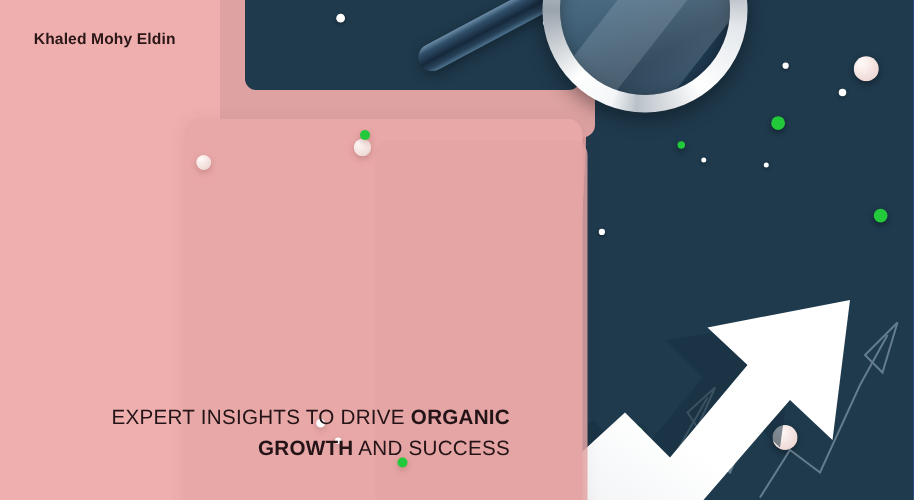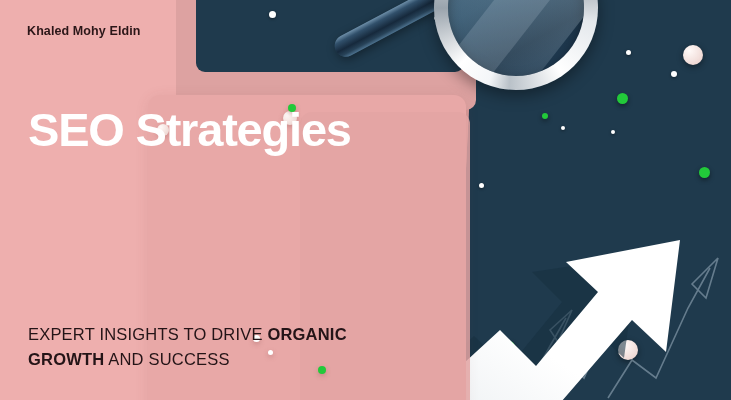--- a/index.html
+++ b/index.html
@@ -166,20 +166,21 @@
   }
   .headline span { display: block; }
   .subtitle {
     position: absolute;
     left: 28px; top: 322px;
     width: 380px;
     font-size: 16.5px;
     line-height: 25px;
     color: #241417;
     letter-spacing: 0.2px;
+    text-align: right;
   }
   .subtitle b { font-weight: bold; }
 </style>
 </head>
 <body>
 
 <div id="poster">
 
   <div class="navy-field"></div>
 
@@ -246,18 +247,17 @@
       <div class="mag-ring-inner">
         <div class="mag-glare"></div>
         <div class="mag-glare2"></div>
       </div>
     </div>
   </div>
 
   <div class="author">Khaled Mohy Eldin</div>
 
   <div class="headline">
-    <span>SEO Strategies</span>
   </div>
 
   <div class="subtitle"><span>EXPERT INSIGHTS TO DRIVE </span><b>ORGANIC GROWTH</b><span> AND SUCCESS</span></div>
 
 </div>
 
 </body></html>

